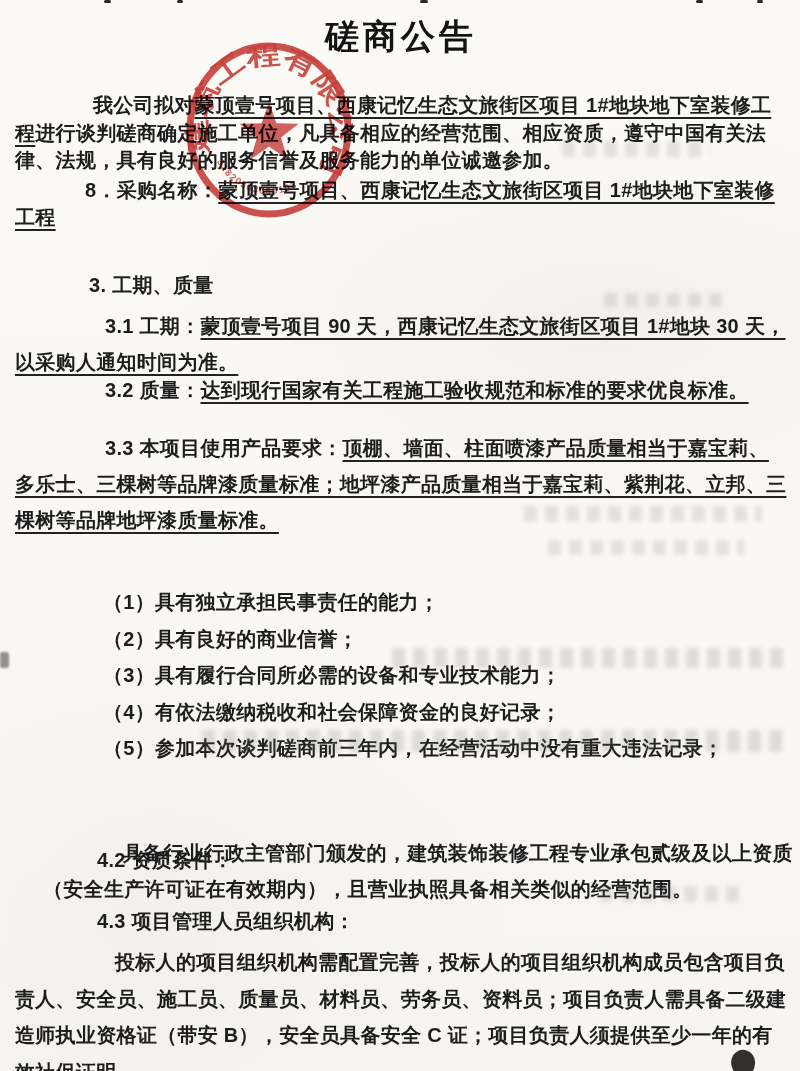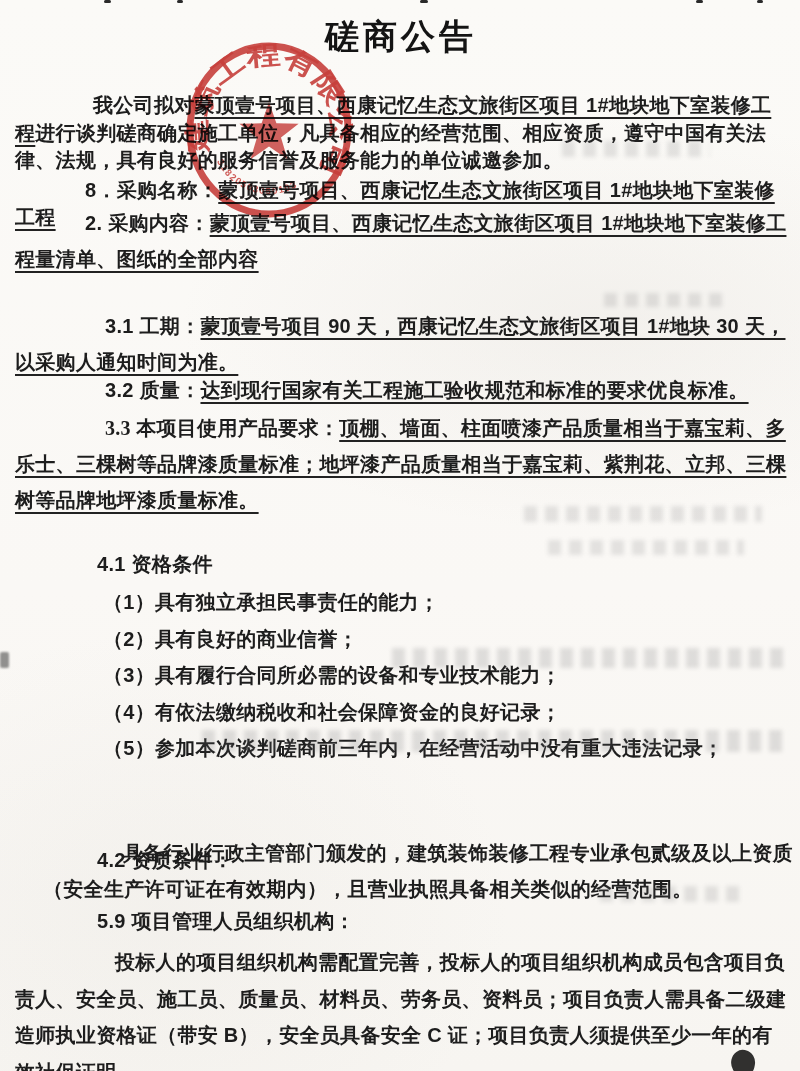--- a/index.html
+++ b/index.html
@@ -28,21 +28,21 @@
   }
 
   .u { text-decoration: underline; text-decoration-thickness: 1.6px; text-underline-offset: 5px; text-decoration-color: #222; }
 
   .p1     { top: 92px;  text-indent: 78px; line-height: 27.5px; }
   .item1  { top: 177px; text-indent: 70px; }
   .item2  { top: 205px; text-indent: 70px; line-height: 36px; }
   .h3     { top: 272px; padding-left: 74px; }
   .item31 { top: 308px; text-indent: 90px; line-height: 36px; }
   .item32 { top: 377px; text-indent: 90px; }
-  .item33 { top: 410px; text-indent: 90px; line-height: 36px; font-family: Liberation Serif, serif; }
+  .item33 { top: 430px; text-indent: 90px; line-height: 36px; }
   .h4     { top: 512px; padding-left: 66px; }
   .h41    { top: 551px; padding-left: 82px; }
   .conds  { top: 584px; line-height: 36.5px; }
   .cond   { padding-left: 88px; }
   .h42    { top: 847px; padding-left: 82px; }
   .b42    { top: 835px; text-indent: 80px; line-height: 36px; margin-left: 28px; }
   .h43    { top: 908px; padding-left: 82px; }
   .b43    { top: 944px; text-indent: 100px; line-height: 36.5px; }
 
   
@@ -68,44 +68,43 @@
 <body>
 
 <div class="page">
 
   <div class="blk title">磋商公告</div>
 
   <div class="blk p1"><span>我公司拟对</span><span class="u">蒙顶壹号项目、西康记忆生态文旅街区项目 1#地块地下室装修工程</span><span>进行谈判磋商确定施工单位，凡具备相应的经营范围、相应资质，遵守中国有关法律、法规，具有良好的服务信誉及服务能力的单位诚邀参加。</span></div>
 
   <div class="blk item1"><span>8．采购名称：</span><span class="u">蒙顶壹号项目、西康记忆生态文旅街区项目 1#地块地下室装修工程</span></div>
 
-  <div class="blk item2"><span>2. 采购内容：</span><span class="u">蒙顶壹号项目、西康记忆生态文旅街区项目 1#地块地下室装修工程量清单、图纸的全部内容</span></div>
 
+  <div class="blk h3">3. 工期、质量</div>
 
   <div class="blk item31"><span>3.1 工期：</span><span class="u">蒙顶壹号项目 90 天，西康记忆生态文旅街区项目 1#地块 30 天，以采购人通知时间为准。</span></div>
 
   <div class="blk item32"><span>3.2 质量：</span><span class="u">达到现行国家有关工程施工验收规范和标准的要求优良标准。</span></div>
 
   <div class="blk item33"><span>3.3 本项目使用产品要求：</span><span class="u">顶棚、墙面、柱面喷漆产品质量相当于嘉宝莉、多乐士、三棵树等品牌漆质量标准；地坪漆产品质量相当于嘉宝莉、紫荆花、立邦、三棵树等品牌地坪漆质量标准。</span></div>
 
 
-  <div class="blk h41">4.1 资格条件</div>
 
   <div class="blk conds">
     <div class="cond">（1）具有独立承担民事责任的能力；</div>
     <div class="cond">（2）具有良好的商业信誉；</div>
     <div class="cond">（3）具有履行合同所必需的设备和专业技术能力；</div>
     <div class="cond">（4）有依法缴纳税收和社会保障资金的良好记录；</div>
     <div class="cond">（5）参加本次谈判磋商前三年内，在经营活动中没有重大违法记录；</div>
   </div>
 
   <div class="blk h42">4.2 资质条件：</div>
   <div class="blk b42">具备行业行政主管部门颁发的，建筑装饰装修工程专业承包贰级及以上资质（安全生产许可证在有效期内），且营业执照具备相关类似的经营范围。</div>
 
-  <div class="blk h43">5.9 项目管理人员组织机构：</div>
+  <div class="blk h43">4.3 项目管理人员组织机构：</div>
   <div class="blk b43">投标人的项目组织机构需配置完善，投标人的项目组织机构成员包含项目负责人、安全员、施工员、质量员、材料员、劳务员、资料员；项目负责人需具备二级建造师执业资格证（带安 B），安全员具备安全 C 证；项目负责人须提供至少一年的有效社保证明。</div>
 
   <svg class="stamp" viewBox="0 0 172 180" xmlns="http://www.w3.org/2000/svg">
     <ellipse cx="86" cy="90" rx="79" ry="84" fill="none" stroke="#c5302c" stroke-width="7" opacity="0.9"></ellipse>
     <polygon points="86,62 93.4,83.3 115.6,83.7 98,97.5 104.5,119.3 86,106.5 67.5,119.3 74,97.5 56.4,83.7 78.6,83.3" fill="#c5302c" fill-opacity="0.82"></polygon>
     <path id="arcTop" d="M 26.8,112.5 A 63,66 0 1 1 134.3,132.5" fill="none"></path>
     <text font-size="26" font-weight="bold" fill="#c5302c" fill-opacity="0.9" font-family="Liberation Sans, sans-serif">
       <textPath href="#arcTop" startOffset="2" textLength="268" lengthAdjust="spacingAndGlyphs">建筑工程有限公司</textPath>
     </text>
     <path id="arcBottom" d="M 32,118 A 60,64 0 0 0 140,118" fill="none"></path>

